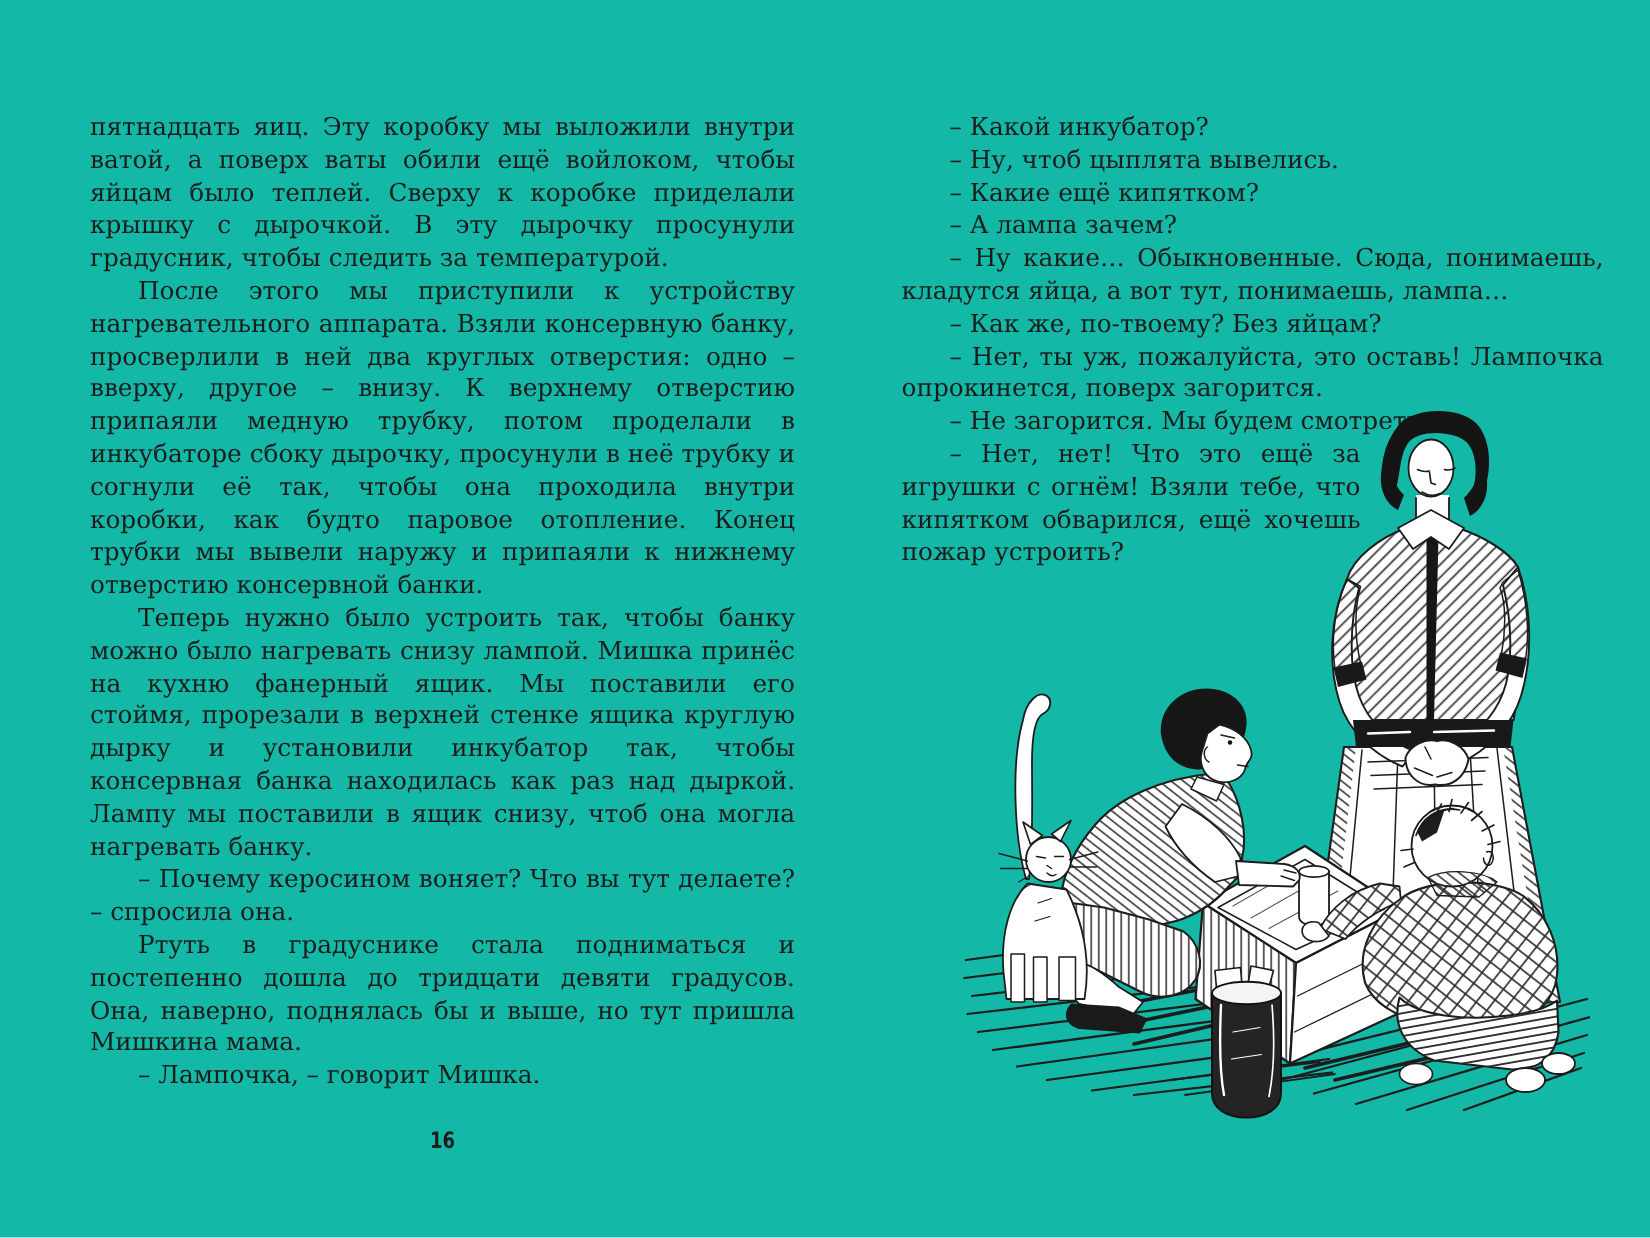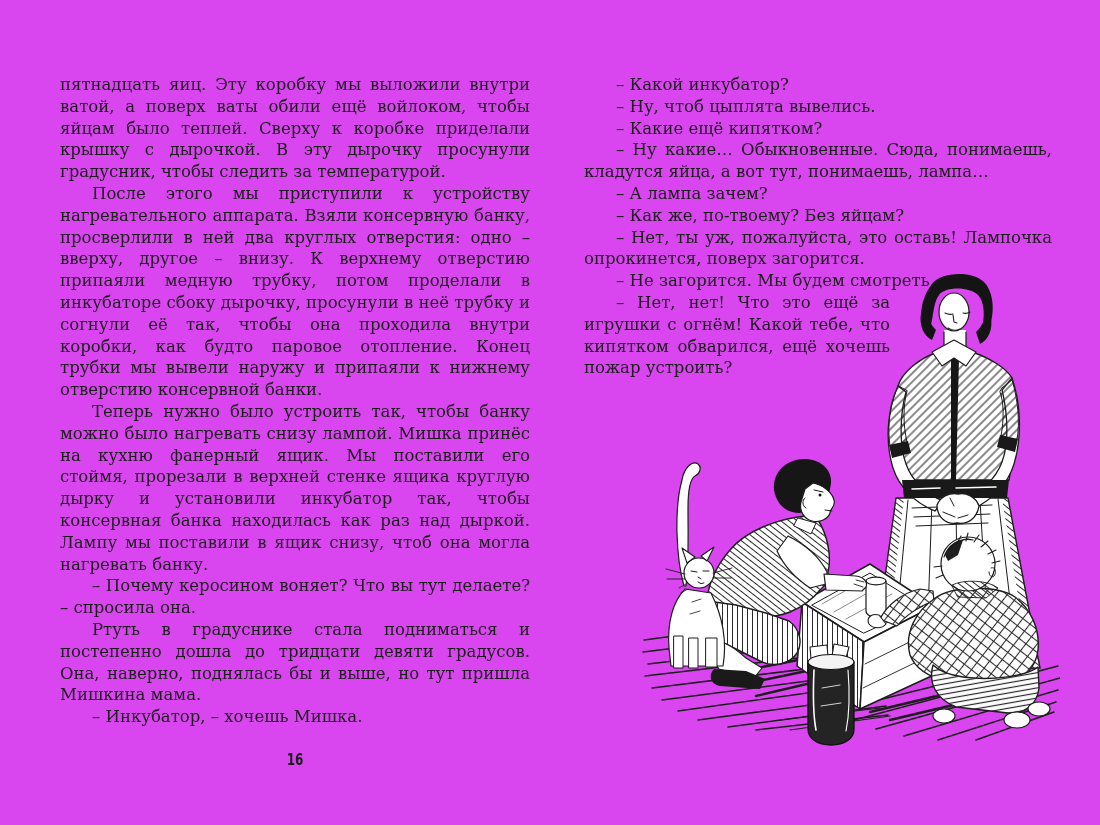--- a/index.html
+++ b/index.html
@@ -1,25 +1,25 @@
 <!DOCTYPE html>
 <html lang="ru"><head>
 <meta charset="utf-8">
 <style>
   html,body{margin:0;padding:0;background:#ffffff;}
   .spread{
-    position:relative;width:1100px;height:825px;background:#d946ef;overflow:hidden;
+    position:relative;width:1100px;height:825px;background:#14b8a6;overflow:hidden;
     font-family:"DejaVu Serif","Liberation Serif",serif;color:#1c1c1c;
   }
   .col{
     position:absolute;top:74px;width:470px;
     font-size:16.5px;line-height:21.8px;text-align:justify;
   }
   .col-left{left:60px;}
-  .col-right{left:584px;width:468px;}
+  .col-right{left:601px;width:468px;}
   .para{margin:0;padding:0;}
   .indent{text-indent:32px;}
   .narrow{width:306px;}
   .pagenum{
     position:absolute;left:60px;top:751px;width:470px;text-align:center;
     font-family:"DejaVu Sans","Liberation Sans",sans-serif;font-weight:bold;font-size:15px;
     transform:scaleX(.8);
   }
   .illustration{position:absolute;left:640px;top:268px;width:420px;height:487px;}
 </style>
@@ -27,34 +27,34 @@
 <body>
 
 <div class="spread">
 
   <div class="col col-left">
     <p class="para">пятнадцать яиц. Эту коробку мы выложили внутри ватой, а поверх ваты обили ещё войлоком, чтобы яйцам было теплей. Сверху к коробке приделали крышку с дырочкой. В эту дырочку просунули градусник, чтобы следить за температурой.</p>
     <p class="para indent">После этого мы приступили к устройству нагревательного аппарата. Взяли консервную банку, просверлили в ней два круглых отверстия: одно – вверху, другое – внизу. К верхнему отверстию припаяли медную трубку, потом проделали в инкубаторе сбоку дырочку, просунули в неё трубку и согнули её так, чтобы она проходила внутри коробки, как будто паровое отопление. Конец трубки мы вывели наружу и припаяли к нижнему отверстию консервной банки.</p>
     <p class="para indent">Теперь нужно было устроить так, чтобы банку можно было нагревать снизу лампой. Мишка принёс на кухню фанерный ящик. Мы поставили его стоймя, прорезали в верхней стенке ящика круглую дырку и установили инкубатор так, чтобы консервная банка находилась как раз над дыркой. Лампу мы поставили в ящик снизу, чтоб она могла нагревать банку.</p>
     <p class="para indent">– Почему керосином воняет? Что вы тут делаете? – спросила она.</p>
     <p class="para indent">Ртуть в градуснике стала подниматься и постепенно дошла до тридцати девяти градусов. Она, наверно, поднялась бы и выше, но тут пришла Мишкина мама.</p>
-    <p class="para indent">– Инкубатор, – хочешь Мишка.</p>
+    <p class="para indent">– Лампочка, – говорит Мишка.</p>
   </div>
   <div class="pagenum">16</div>
 
   <div class="col col-right">
     <p class="para indent">– Какой инкубатор?</p>
     <p class="para indent">– Ну, чтоб цыплята вывелись.</p>
     <p class="para indent">– Какие ещё кипятком?</p>
+    <p class="para indent">– А лампа зачем?</p>
     <p class="para indent">– Ну какие… Обыкновенные. Сюда, понимаешь, кладутся яйца, а вот тут, понимаешь, лампа…</p>
-    <p class="para indent">– А лампа зачем?</p>
     <p class="para indent">– Как же, по-твоему? Без яйцам?</p>
     <p class="para indent">– Нет, ты уж, пожалуйста, это оставь! Лампочка опрокинется, поверх загорится.</p>
     <p class="para indent">– Не загорится. Мы будем смотреть.</p>
-    <p class="para indent narrow">– Нет, нет! Что это ещё за игрушки с огнём! Какой тебе, что кипятком обварился, ещё хочешь пожар устроить?</p>
+    <p class="para indent narrow">– Нет, нет! Что это ещё за игрушки с огнём! Взяли тебе, что кипятком обварился, ещё хочешь пожар устроить?</p>
   </div>
 
   <svg class="illustration" viewBox="0 0 420 487" xmlns="http://www.w3.org/2000/svg" role="img" aria-label="Мама стоит возле открытого фанерного ящика-инкубатора; двое мальчиков сидят у ящика, рядом кошка и жестяная банка">
     <defs>
       <pattern id="pHatchA" patternUnits="userSpaceOnUse" width="6" height="6" patternTransform="rotate(45)">
         <line x1="3" y1="-1" x2="3" y2="7" stroke="#2a2a2a" stroke-width="1.1"></line>
       </pattern>
       <pattern id="pHatchB" patternUnits="userSpaceOnUse" width="5" height="5" patternTransform="rotate(-52)">
         <line x1="2.5" y1="-1" x2="2.5" y2="6" stroke="#2a2a2a" stroke-width="1"></line>
       </pattern>

